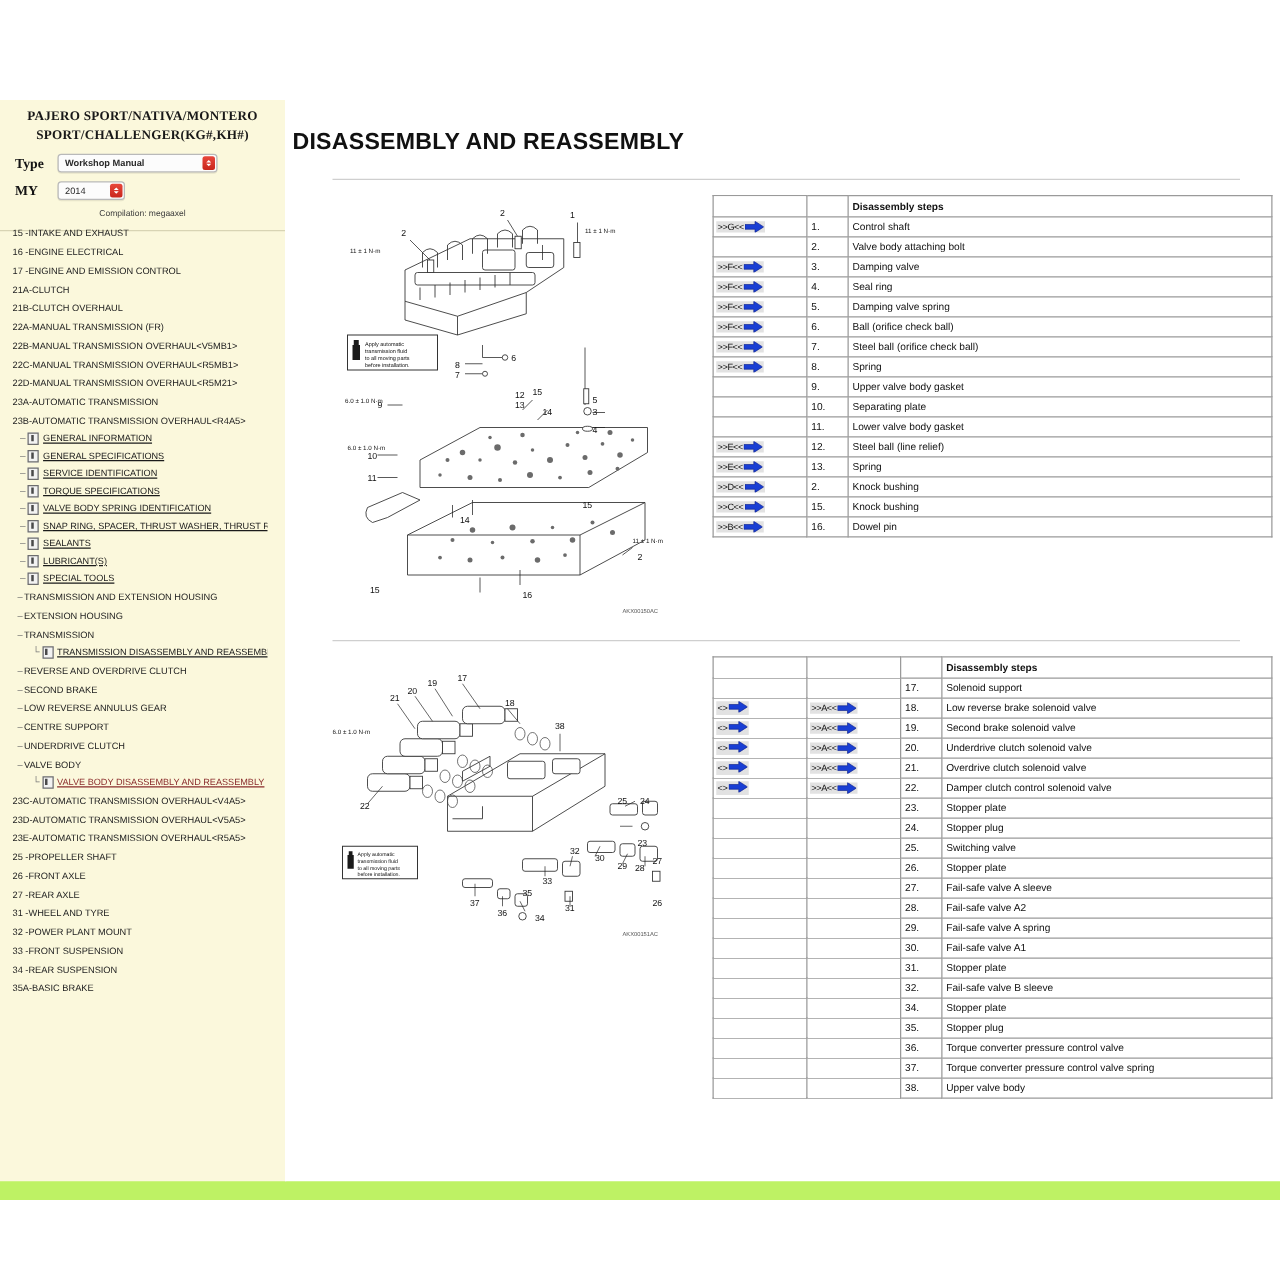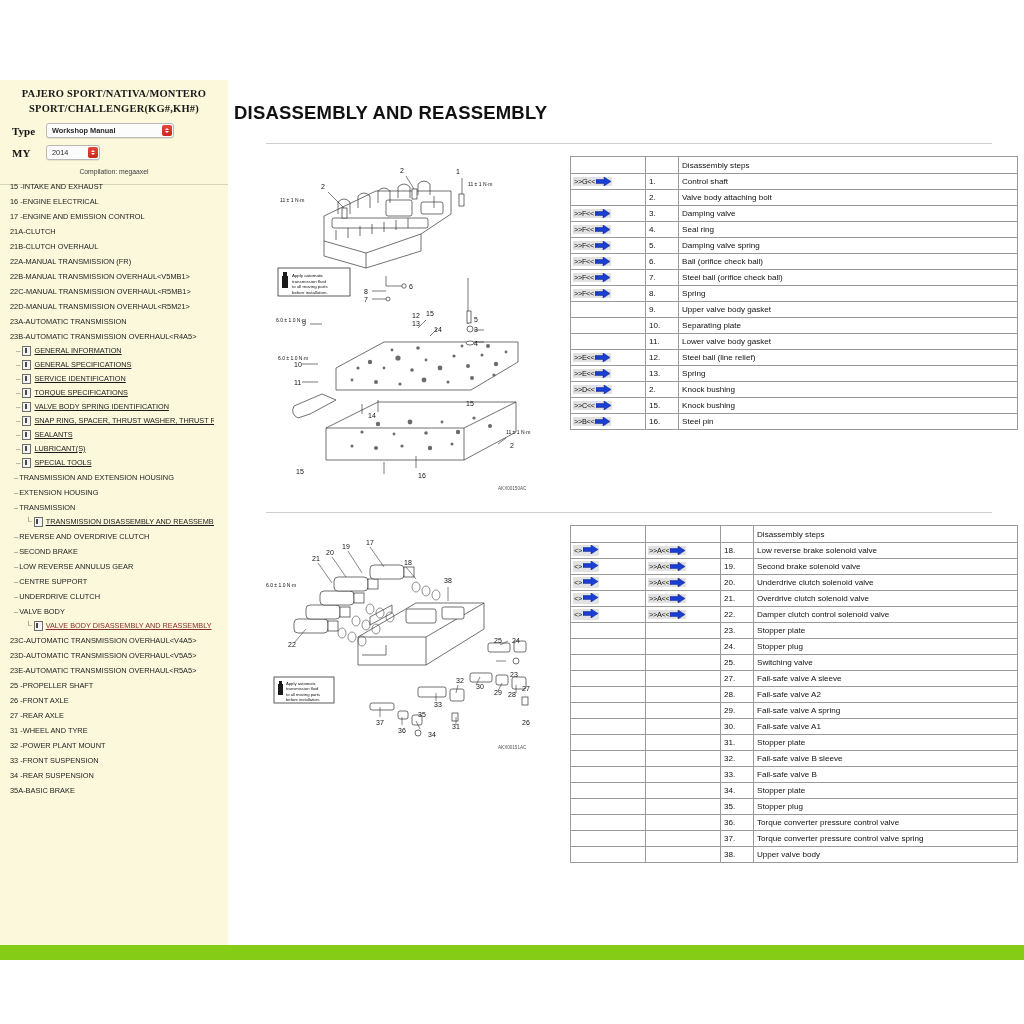--- a/index.html
+++ b/index.html
@@ -3,21 +3,21 @@
 <meta charset="utf-8">
 <style>
   html,body{margin:0;padding:0;}
   body{
     width:1024px;height:1024px;
     background:#ffffff;
     font-family:"Liberation Sans", sans-serif;
     overflow:hidden;
     position:relative;
   }
-  .page{position:absolute;left:0;top:80px;width:1024px;height:880px;background:#84cc16;}
+  .page{position:absolute;left:0;top:80px;width:1024px;height:880px;background:#bef264;}
 
   
   .sidebar{
     position:absolute;left:0;top:0;width:228px;height:865px;
     background:#fbf8dc;
     border-right:1px solid #c9c9c9;
     overflow:hidden;
   }
   .sb-head{padding:6px 4px 4px 4px;}
   .sb-title{
@@ -101,21 +101,21 @@
 
   table.steps{border-collapse:collapse;width:100%;font-size:8.1px;color:#111;}
   table.steps td{
     border:1px solid #9a9a9a;padding:1px 3px;vertical-align:middle;
     background:#fff;height:13px;
   }
   table.steps td.c-mark{width:70px;position:relative;padding:0 2px;}
   table.steps td.c-mark2{width:70px;position:relative;padding:0 2px;}
   table.steps td.c-num{width:26px;text-align:left;padding-left:3px;}
   table.steps td.c-desc{text-align:left;}
-  table.steps tr.hdr td{font-weight:normal;height:14px;margin-top:28px;}
+  table.steps tr.hdr td{font-weight:bold;height:14px;margin-top:28px;}
   .mk{display:inline-flex;align-items:center;background:#e2e2e2;padding:0 1px;line-height:1;}
   .mk .code{font-size:7.3px;color:#111;letter-spacing:-.3px;}
   .arrow{
     display:inline-block;width:15px;height:9px;margin-left:1px;position:relative;flex:0 0 auto;
   }
   .arrow svg{display:block;}
   .rowtall td{height:17px;}
 </style>
 </head>
 <body>
@@ -577,21 +577,21 @@
               <tr class="rowtall">
                 <td class="c-mark"><span class="mk">
                     <span class="code">&gt;&gt;B&lt;&lt;</span>
                     <span class="arrow">
                       <svg width="15" height="9" viewBox="0 0 15 9">
                         <path d="M0 2.6 L8 2.6 L8 0 L15 4.5 L8 9 L8 6.4 L0 6.4 Z" fill="#1a3fd4" stroke="#0b1f8a" stroke-width="0.5"></path>
                       </svg>
                     </span>
                   </span></td>
                 <td class="c-num">16.</td>
-                <td class="c-desc">Steel pin</td>
+                <td class="c-desc">Dowel pin</td>
               </tr>
             </tbody>
         </table>
       </div>
     </div>
 
     <div class="rule" style="margin-top:16px"></div>
 
     <div class="block">
       <div class="fig">
@@ -724,20 +724,26 @@
 
       <div class="tblwrap">
         <table class="steps">
           <tbody id="tbody2">
               <tr class="hdr">
                 <td class="c-mark"></td>
                 <td class="c-mark2"></td>
                 <td class="c-num"></td>
                 <td class="c-desc">Disassembly steps</td>
               </tr>
+              <tr>
+                <td class="c-mark"></td>
+                <td class="c-mark2"></td>
+                <td class="c-num">17.</td>
+                <td class="c-desc">Solenoid support</td>
+              </tr>
               <tr class="rowtall">
                 <td class="c-mark"><span class="mk">
                     <span class="code">&lt;<a>&gt;</a></span>
                     <a><span class="arrow"><svg width="15" height="9" viewBox="0 0 15 9">
                           <path d="M0 2.6 L8 2.6 L8 0 L15 4.5 L8 9 L8 6.4 L0 6.4 Z" fill="#1a3fd4" stroke="#0b1f8a" stroke-width="0.5"></path>
                         </svg></span></a>
                   </span></td>
                 <td class="c-mark2"><span class="mk">
                     <span class="code">&gt;&gt;A&lt;&lt;</span>
                     <span class="arrow">
@@ -835,20 +841,26 @@
               </tr>
               <tr>
                 <td class="c-mark"></td>
                 <td class="c-mark2"></td>
                 <td class="c-num">25.</td>
                 <td class="c-desc">Switching valve</td>
               </tr>
               <tr>
                 <td class="c-mark"></td>
                 <td class="c-mark2"></td>
+                <td class="c-num">26.</td>
+                <td class="c-desc">Stopper plate</td>
+              </tr>
+              <tr>
+                <td class="c-mark"></td>
+                <td class="c-mark2"></td>
                 <td class="c-num">27.</td>
                 <td class="c-desc">Fail-safe valve A sleeve</td>
               </tr>
               <tr>
                 <td class="c-mark"></td>
                 <td class="c-mark2"></td>
                 <td class="c-num">28.</td>
                 <td class="c-desc">Fail-safe valve A2</td>
               </tr>
               <tr>
@@ -867,26 +879,20 @@
                 <td class="c-mark"></td>
                 <td class="c-mark2"></td>
                 <td class="c-num">31.</td>
                 <td class="c-desc">Stopper plate</td>
               </tr>
               <tr>
                 <td class="c-mark"></td>
                 <td class="c-mark2"></td>
                 <td class="c-num">32.</td>
                 <td class="c-desc">Fail-safe valve B sleeve</td>
-              </tr>
-              <tr>
-                <td class="c-mark"></td>
-                <td class="c-mark2"></td>
-                <td class="c-num">33.</td>
-                <td class="c-desc">Fail-safe valve B</td>
               </tr>
               <tr>
                 <td class="c-mark"></td>
                 <td class="c-mark2"></td>
                 <td class="c-num">34.</td>
                 <td class="c-desc">Stopper plate</td>
               </tr>
               <tr>
                 <td class="c-mark"></td>
                 <td class="c-mark2"></td>

